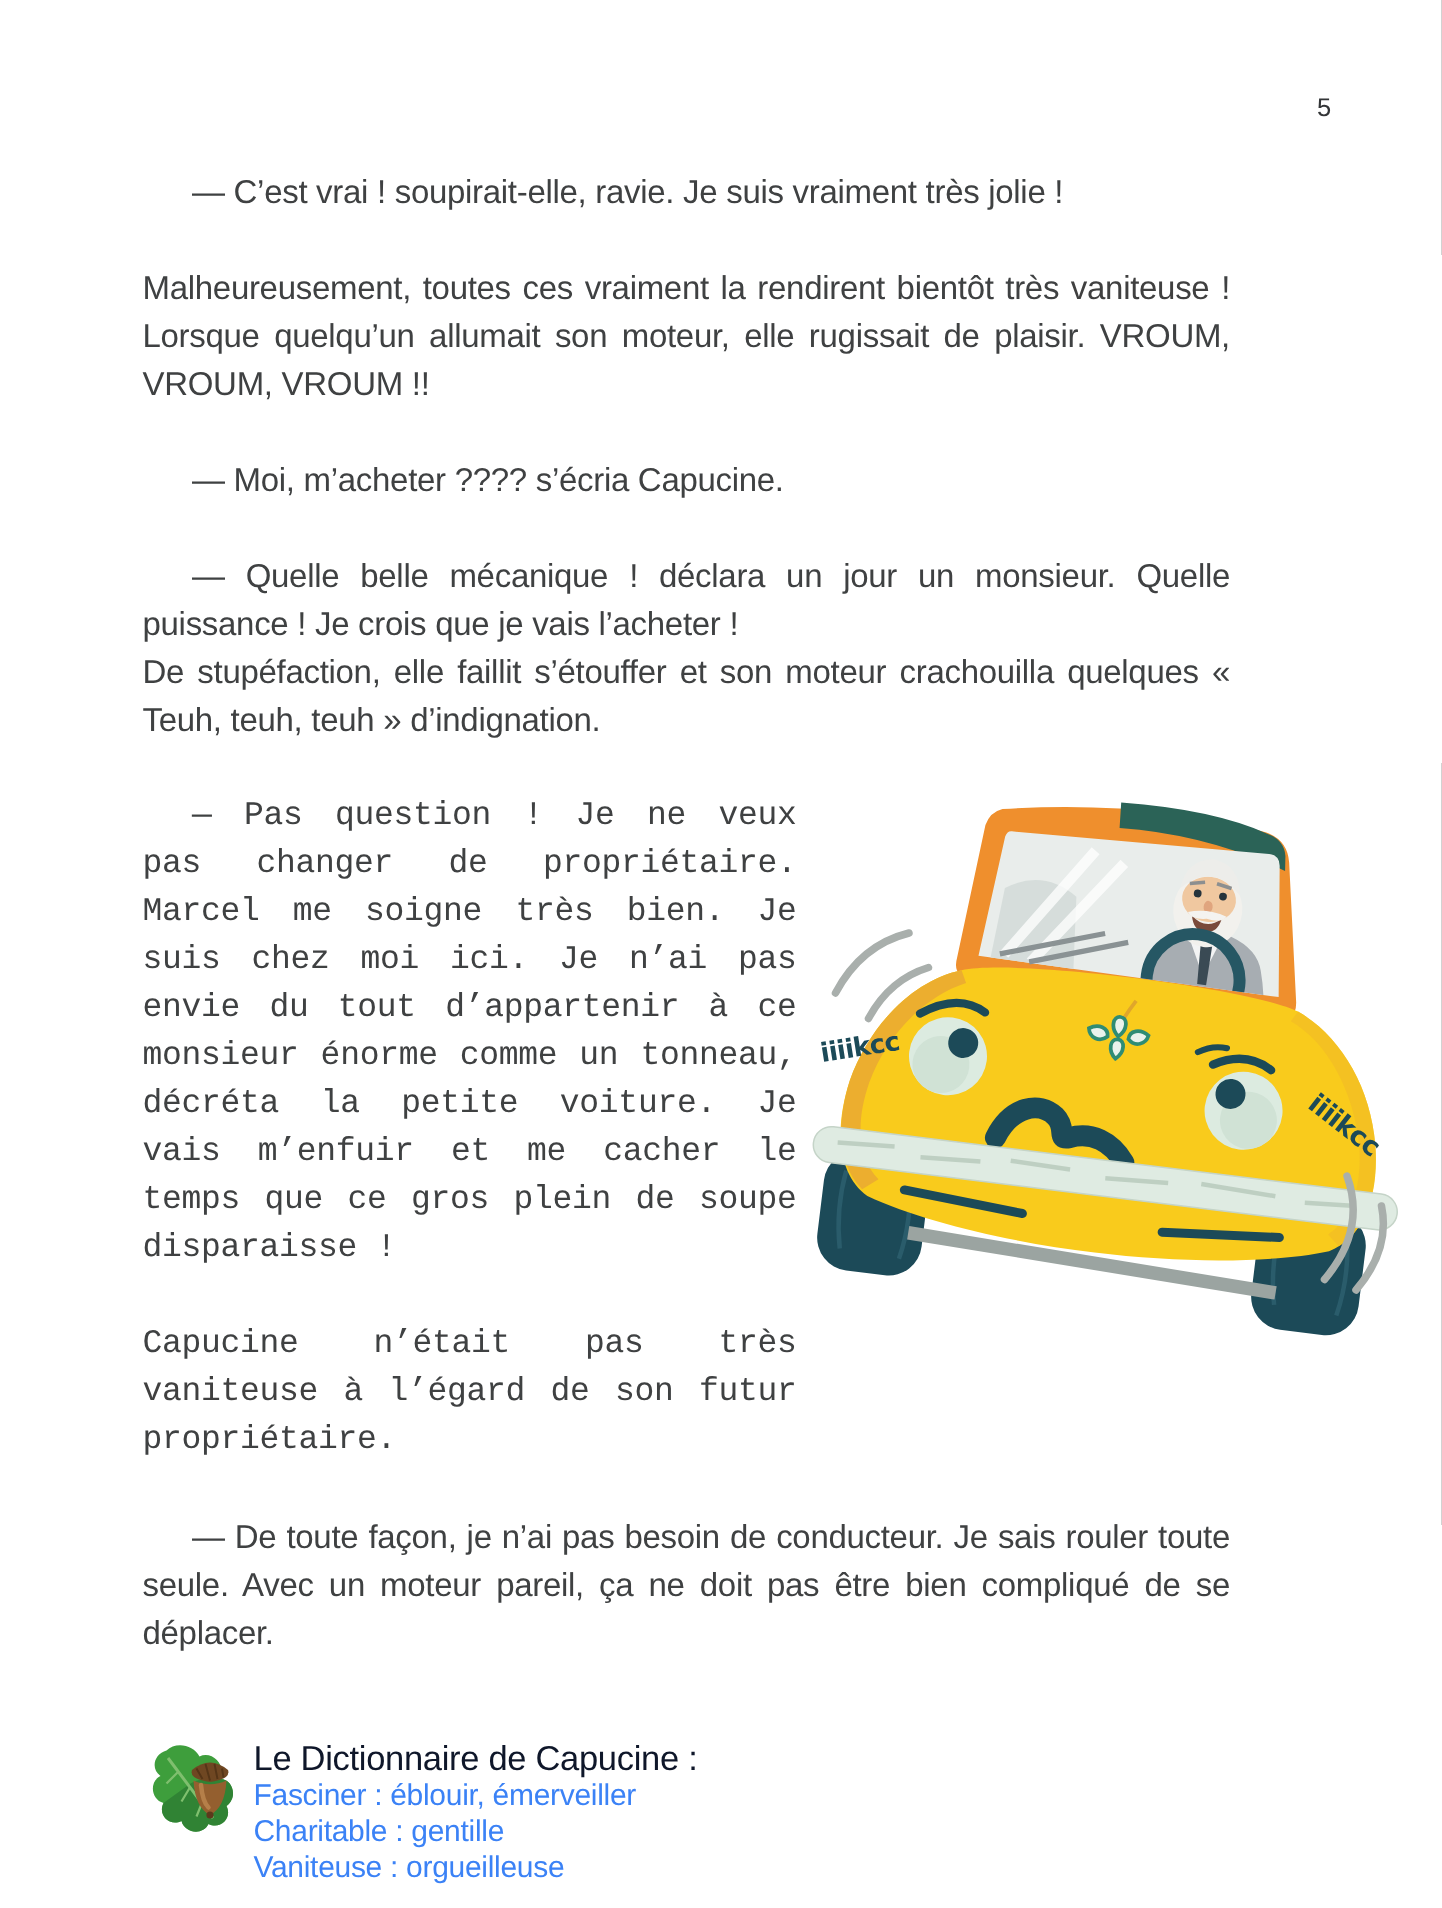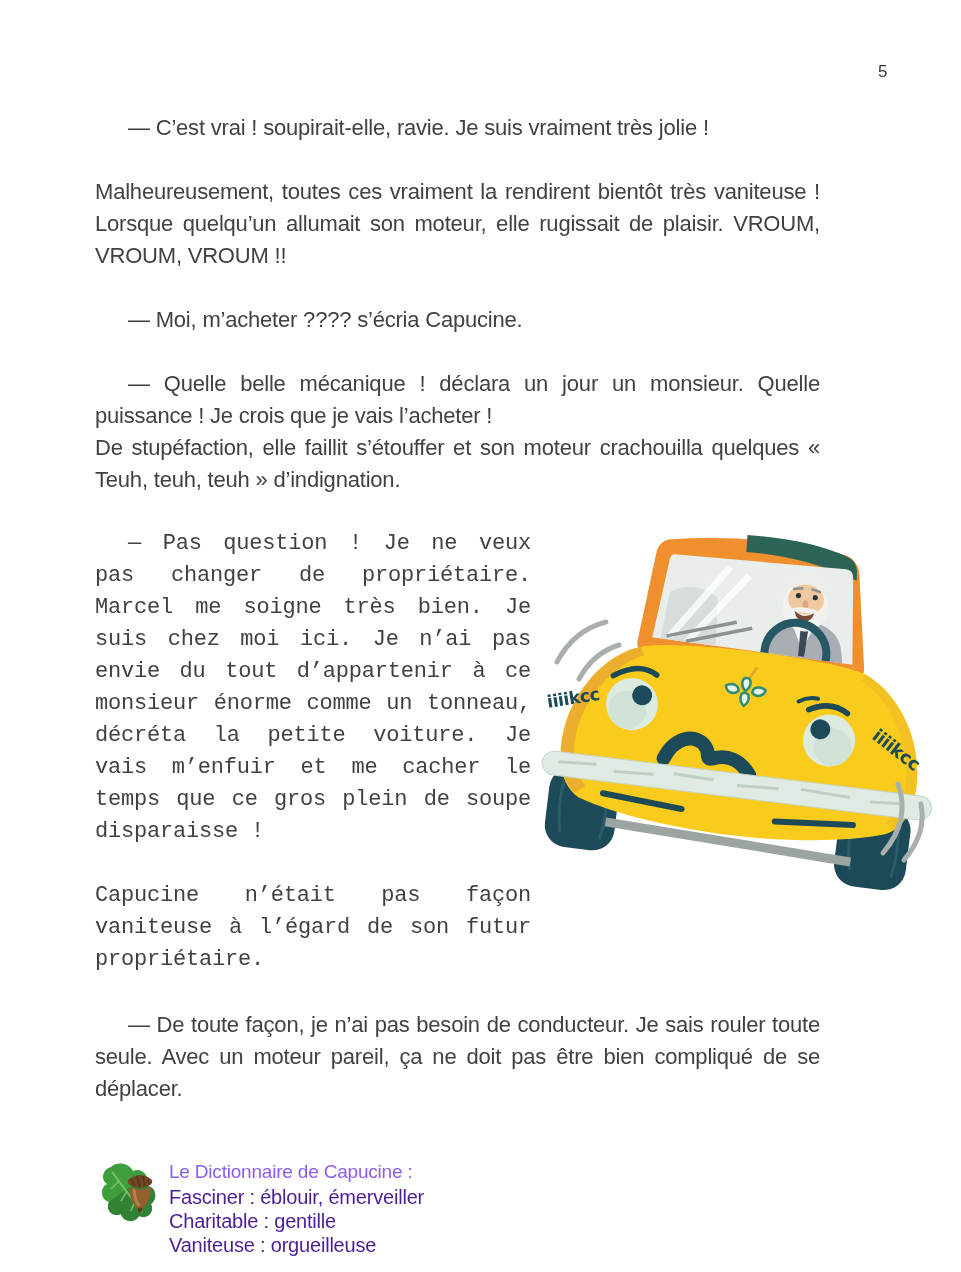--- a/index.html
+++ b/index.html
@@ -25,43 +25,43 @@
   .green { color:#404040; }
   .car-illo {
     position:absolute; left:530px; top:516px; width:431px; height:376px;
   }
   .sfx { font-family:"DejaVu Sans", sans-serif; font-weight:bold; fill:#1c4a58; }
   .dict {
     display:flex; margin-top:54px; align-items:flex-start;
   }
   .dict-icon { width:64px; height:68px; margin-left:2px; flex:0 0 aupx; }
   .dict-text { margin-left:8px; }
-  .dict-title { color:#8b5cf6; font-size:19px; line-height:26px; }
-  .dict-entry { font-size:20px; line-height:24px; color:#4c1d95; text-align:left; }
+  .dict-title { color:#0f172a; font-size:23px; line-height:26px; }
+  .dict-entry { font-size:20px; line-height:24px; color:#3b82f6; text-align:left; }
 </style>
 </head>
 <body>
 
 <div class="page">
 
   <div class="page-number">5</div>
 
   <div class="content">
     <p class="indent"><span>— C’est vrai ! soupirait-elle, ravie. Je suis vraiment très jolie !</span></p>
 
     <p><span>Malheureusement, toutes ces vraiment la rendirent bientôt très </span><span class="green">vaniteuse</span><span> ! Lorsque quelqu’un allumait son moteur, elle rugissait de plaisir. VROUM, VROUM, VROUM !!</span></p>
 
     <p class="indent"><span>— Moi, m’acheter ???? s’écria Capucine.</span></p>
     <p class="indent tight"><span>— Quelle belle mécanique ! déclara un jour un monsieur. Quelle puissance ! Je crois que je vais l’acheter !</span></p>
 
     <p><span>De stupéfaction, elle faillit s’étouffer et son moteur crachouilla quelques « Teuh, teuh, teuh » d’indignation.</span></p>
 
     <p class="indent narrow"><span>— Pas question ! Je ne veux pas changer de propriétaire. Marcel me soigne très bien. Je suis chez moi ici. Je n’ai pas envie du tout d’appartenir à ce monsieur énorme comme un tonneau, décréta la petite voiture. Je vais m’enfuir et me cacher le temps que ce gros plein de soupe disparaisse !</span></p>
 
-    <p class="narrow m33"><span>Capucine n’était pas façon </span><span class="green">vaniteuse</span><span> à l’égard de son futur propriétaire.</span></p>
+    <p class="narrow m33"><span>Capucine n’était pas très </span><span class="green">vaniteuse</span><span> à l’égard de son futur propriétaire.</span></p>
 
     <p class="indent tight"><span>— De toute façon, je n’ai pas besoin de conducteur. Je sais rouler toute seule. Avec un moteur pareil, ça ne doit pas être bien compliqué de se déplacer.</span></p>
 
     <div class="dict">
       <svg class="dict-icon" viewBox="0 0 64 68">
         <path d="M14,8 C6,10 3,20 10,25 C2,29 4,41 12,43 C8,51 16,59 24,55 C26,63 38,65 42,57 C50,61 58,53 54,45 C62,39 58,27 50,27 C54,17 44,8 36,12 C32,4 20,2 14,8 Z" fill="#3e9e3c"></path>
         <path d="M30,30 C40,24 52,28 50,27 C58,27 62,39 54,45 C58,53 50,61 42,57 C38,65 26,63 24,55 C16,59 8,51 12,43 Z" fill="#2e7e33" opacity="0.85"></path>
         <path d="M15,13 L45,53" stroke="#7fbf6e" stroke-width="2" fill="none"></path>
         <path d="M22,22 L14,30 M30,32 L24,42 M38,42 L34,52" stroke="#7fbf6e" stroke-width="1.5" fill="none"></path>
         <path d="M31,21 Q43,11 55,21 Q57,27 43,29 Q29,27 31,21 Z" fill="#6f4722"></path>

